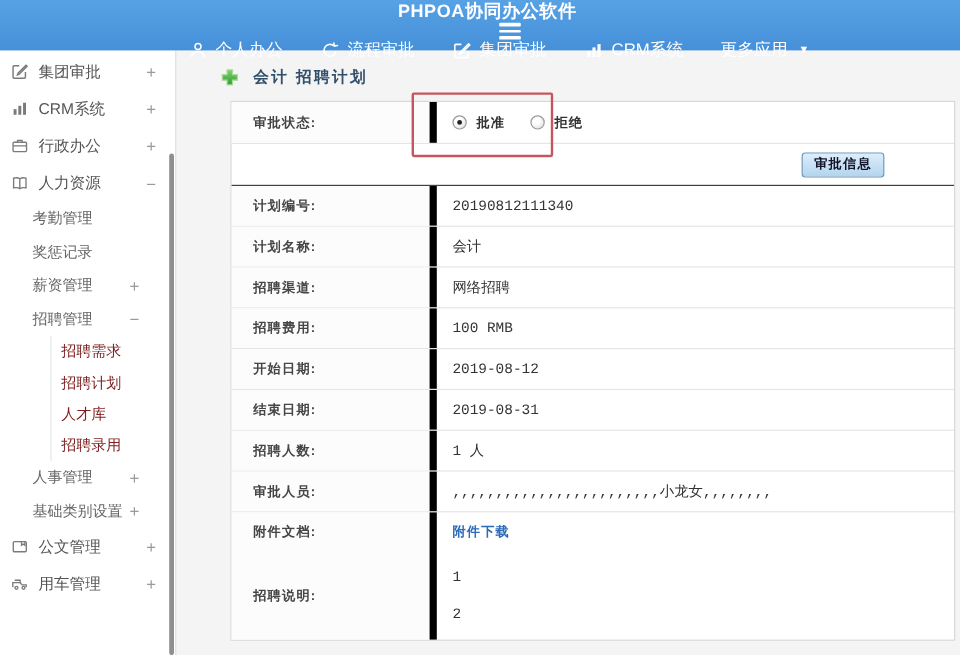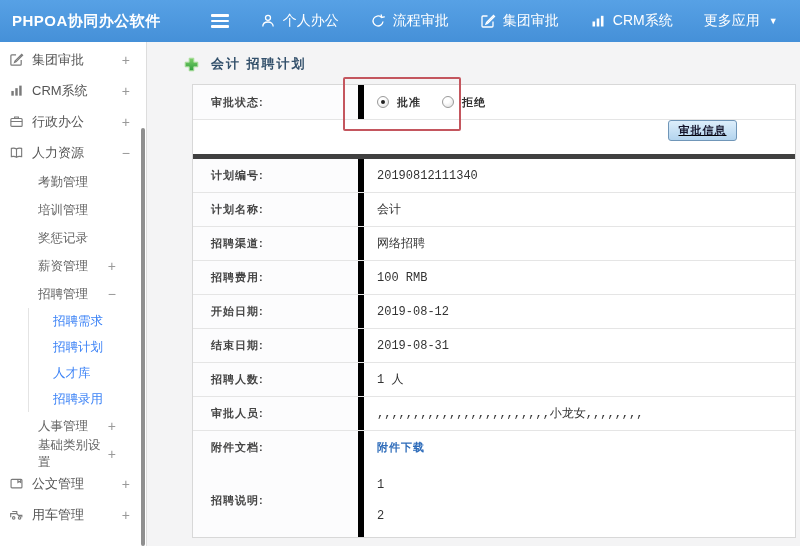--- a/index.html
+++ b/index.html
@@ -6,39 +6,39 @@
   body{
     width:800px;height:546px;overflow:hidden;position:relative;
     background:#f4f4f5;
     font-family:"Liberation Sans","DejaVu Sans",sans-serif;
     -webkit-font-smoothing:antialiased;
   }
   
   .navbar{
     position:absolute;top:0;left:0;width:800px;height:42px;z-index:10;
     background:linear-gradient(180deg,#57a1e5 0%,#4590d8 100%);
-    display:flex;align-items:center;color:#fff;
+    display:flex;align-items:center;color:#fff;flex-direction:column;
   }
   .brand{font-size:15px;font-weight:bold;margin-left:12px;letter-spacing:.5px;white-space:nowrap;}
   .hamburger{margin-left:50px;width:18px;cursor:pointer;display:flex;flex-direction:column;gap:3px;}
   .hamburger i{display:block;height:2.5px;background:#fff;border-radius:1px;}
   .nav-item{display:flex;align-items:center;margin-left:31px;font-size:14px;cursor:pointer;white-space:nowrap;}
   .nav-ico{display:flex;margin-right:7px;}
   .nav-ico svg{width:16px;height:16px;}
   .nav-caret{margin-left:9px;font-size:9px;line-height:1;}
   
   .sidebar{
     position:absolute;top:42px;left:0;width:146px;height:504px;
     background:#fff;border-right:1px solid #dddddd;overflow:hidden;
   }
   .side-menu{padding-top:2px;}
   .side-item{display:flex;align-items:center;cursor:pointer;}
   .side-item.lv0{height:31px;font-size:13px;padding-left:9px;color:#555;}
-  .side-item.lv1{height:28px;font-size:12.5px;padding-left:38px;color:#666;}
-  .side-item.lv2{height:26px;font-size:12.5px;margin-left:28px;border-left:1px solid #e4e4e4;padding-left:24px;color:#3b82f6;}
+  .side-item.lv1{height:28px;font-size:12.5px;padding-left:27px;color:#666;}
+  .side-item.lv2{height:26px;font-size:12.5px;margin-left:42px;border-left:1px solid #e4e4e4;padding-left:8px;color:#7f1d1d;}
   .side-ico{display:flex;width:16px;margin-right:7px;color:#7a7a7a;}
   .side-ico svg{width:15px;height:15px;}
   .expand{margin-left:auto;color:#999;font-size:14px;line-height:1;}
   .lv0 .expand{margin-right:16px;}
   .lv1 .expand{margin-right:30px;}
   .scroll-thumb{position:absolute;right:1px;top:86px;width:4px;height:418px;background:#8f8f8f;border-radius:2px;}
   
   .main{position:absolute;left:147px;top:42px;width:653px;height:460px;}
   .title-row{display:flex;align-items:center;margin:13px 0 0 37px;height:18px;}
   .plus-ico{display:flex;margin-right:12px;}
@@ -54,22 +54,22 @@
     font-size:11px;font-weight:bold;color:#454545;letter-spacing:1px;
     background:#fcfcfd;border-right:6px solid #000000;box-sizing:content-box;
   }
   .tvalue{
     display:flex;align-items:center;padding-left:13px;flex:1;
     font-size:12px;color:#333;
     font-family:"Liberation Mono","DejaVu Sans Mono",monospace;
   }
   .h34{height:34px;}
   .h33{height:33px;}
-  .row-button{height:34px;display:flex;align-items:flex-start;justify-content:flex-end;
-    padding-right:58px;border-bottom:5px solid #404040;text-decoration:underline;}
+  .row-button{height:34px;display:flex;align-items:center;justify-content:flex-end;
+    padding-right:58px;border-bottom:1px solid #404040;}
   .approve-btn{
     width:69px;height:21px;font-size:11px;font-weight:bold;color:#14142b;
     background:linear-gradient(180deg,#ddeefb 0%,#b3d4ee 100%);
     border:1px solid #7096b8;border-radius:3px;letter-spacing:1px;cursor:pointer;
     font-family:"Liberation Sans","DejaVu Sans",sans-serif;padding:0;line-height:19px;
   }
   .row-desc{height:73px;}
   .row-desc .tvalue{flex-direction:column;align-items:flex-start;justify-content:center;}
   .desc-line{line-height:31px;}
   .radio-group{display:flex;align-items:center;}
@@ -189,25 +189,20 @@
             <path d="M8 4.2C6.6 3.2 4.6 3.1 2.5 3.6v8.8c2.1-.5 4.1-.4 5.5.6 1.4-1 3.4-1.1 5.5-.6V3.6c-2.1-.5-4.1-.4-5.5.6z"></path>
             <path d="M8 4.2v8.8"></path>
           </svg>
         </span>
     <span class="side-label">人力资源</span>
     <span class="expand">−</span>
   </div>
       <div class="side-item lv1">
 
     <span class="side-label">考勤管理</span>
-
-  </div>
-      <div class="side-item lv1">
-
-    <span class="side-label">培训管理</span>
 
   </div>
       <div class="side-item lv1">
 
     <span class="side-label">奖惩记录</span>
 
   </div>
       <div class="side-item lv1">
 
     <span class="side-label">薪资管理</span>

